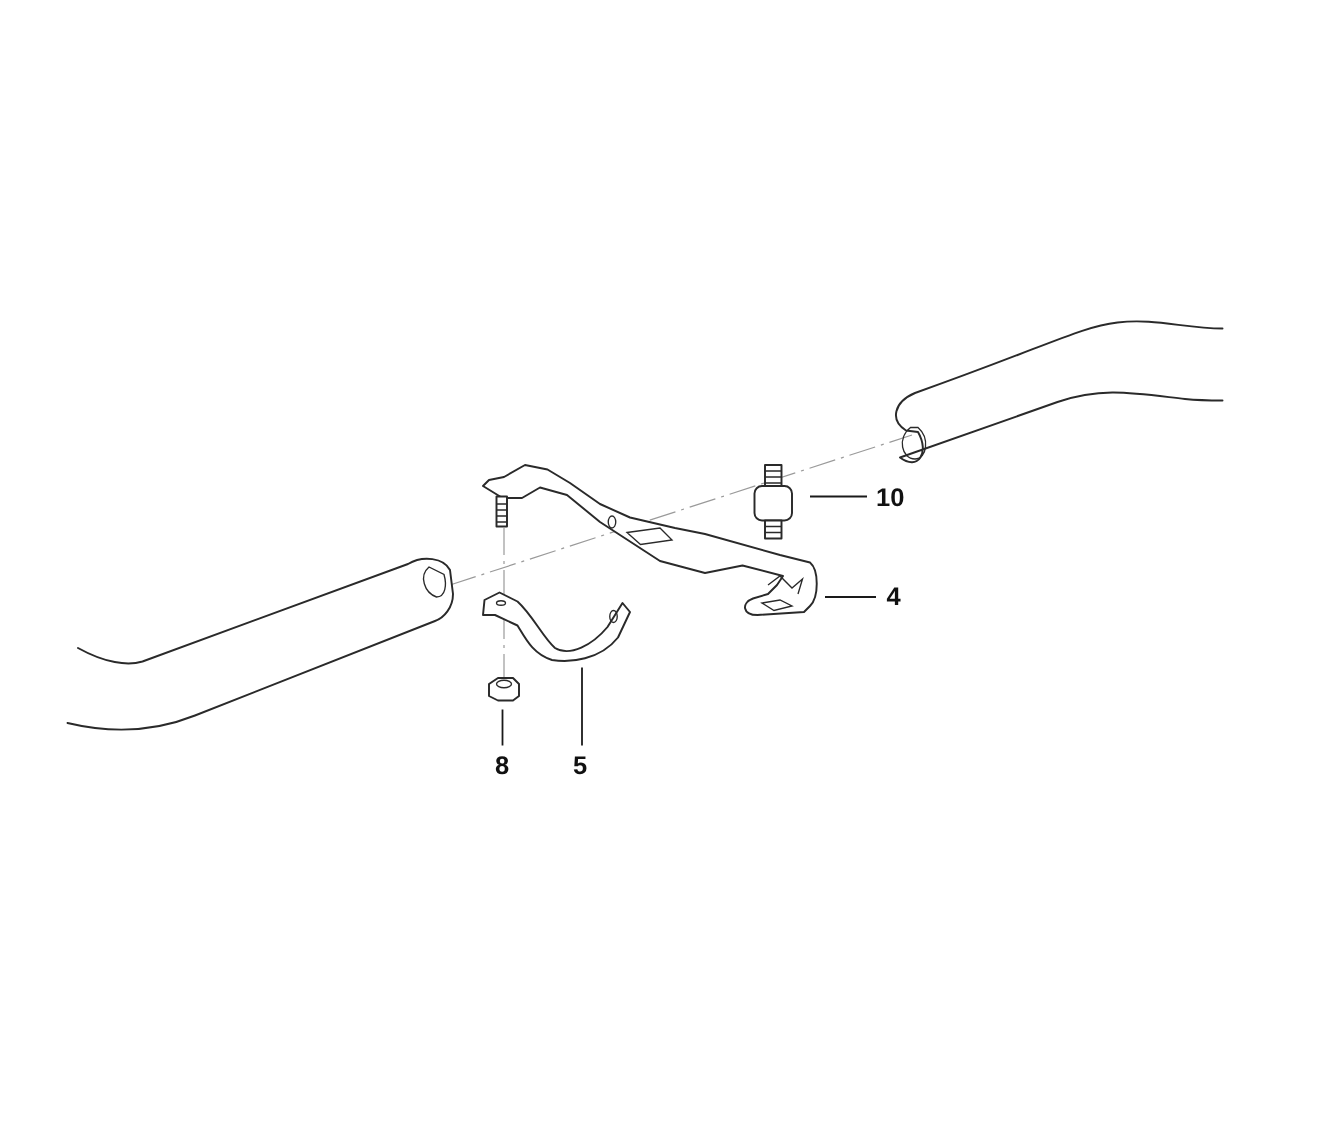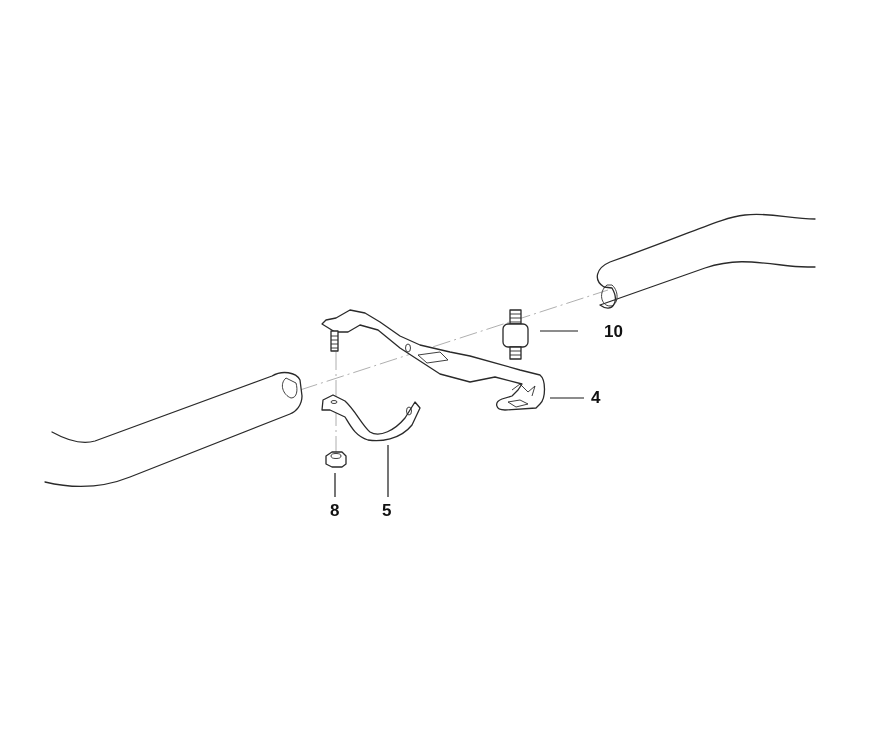--- a/index.html
+++ b/index.html
@@ -71,16 +71,16 @@
     <path class="part" d="M326,456 L332,452 L342,452 L346,456 L346,464 L342,467 L332,467 L326,464 Z"></path>
     <ellipse class="thin" cx="336" cy="456" rx="5" ry="2.5"></ellipse>
   </g>
 
   <line class="leader" x1="540" y1="331" x2="578" y2="331"></line>
   <line class="leader" x1="550" y1="398" x2="584" y2="398"></line>
   <line class="leader" x1="335" y1="473" x2="335" y2="497"></line>
   <line class="leader" x1="388" y1="445" x2="388" y2="497"></line>
 </svg>
 
-<div class="callout" style="left:584px; top:323px;margin-left:20px;">10</div>
+<div class="callout" style="left:584px; top:323px;">10</div>
 <div class="callout" style="left:591px; top:389px;">4</div>
 <div class="callout" style="left:330px; top:502px;">8</div>
 <div class="callout" style="left:382px; top:502px;">5</div>
 
 </body></html>

